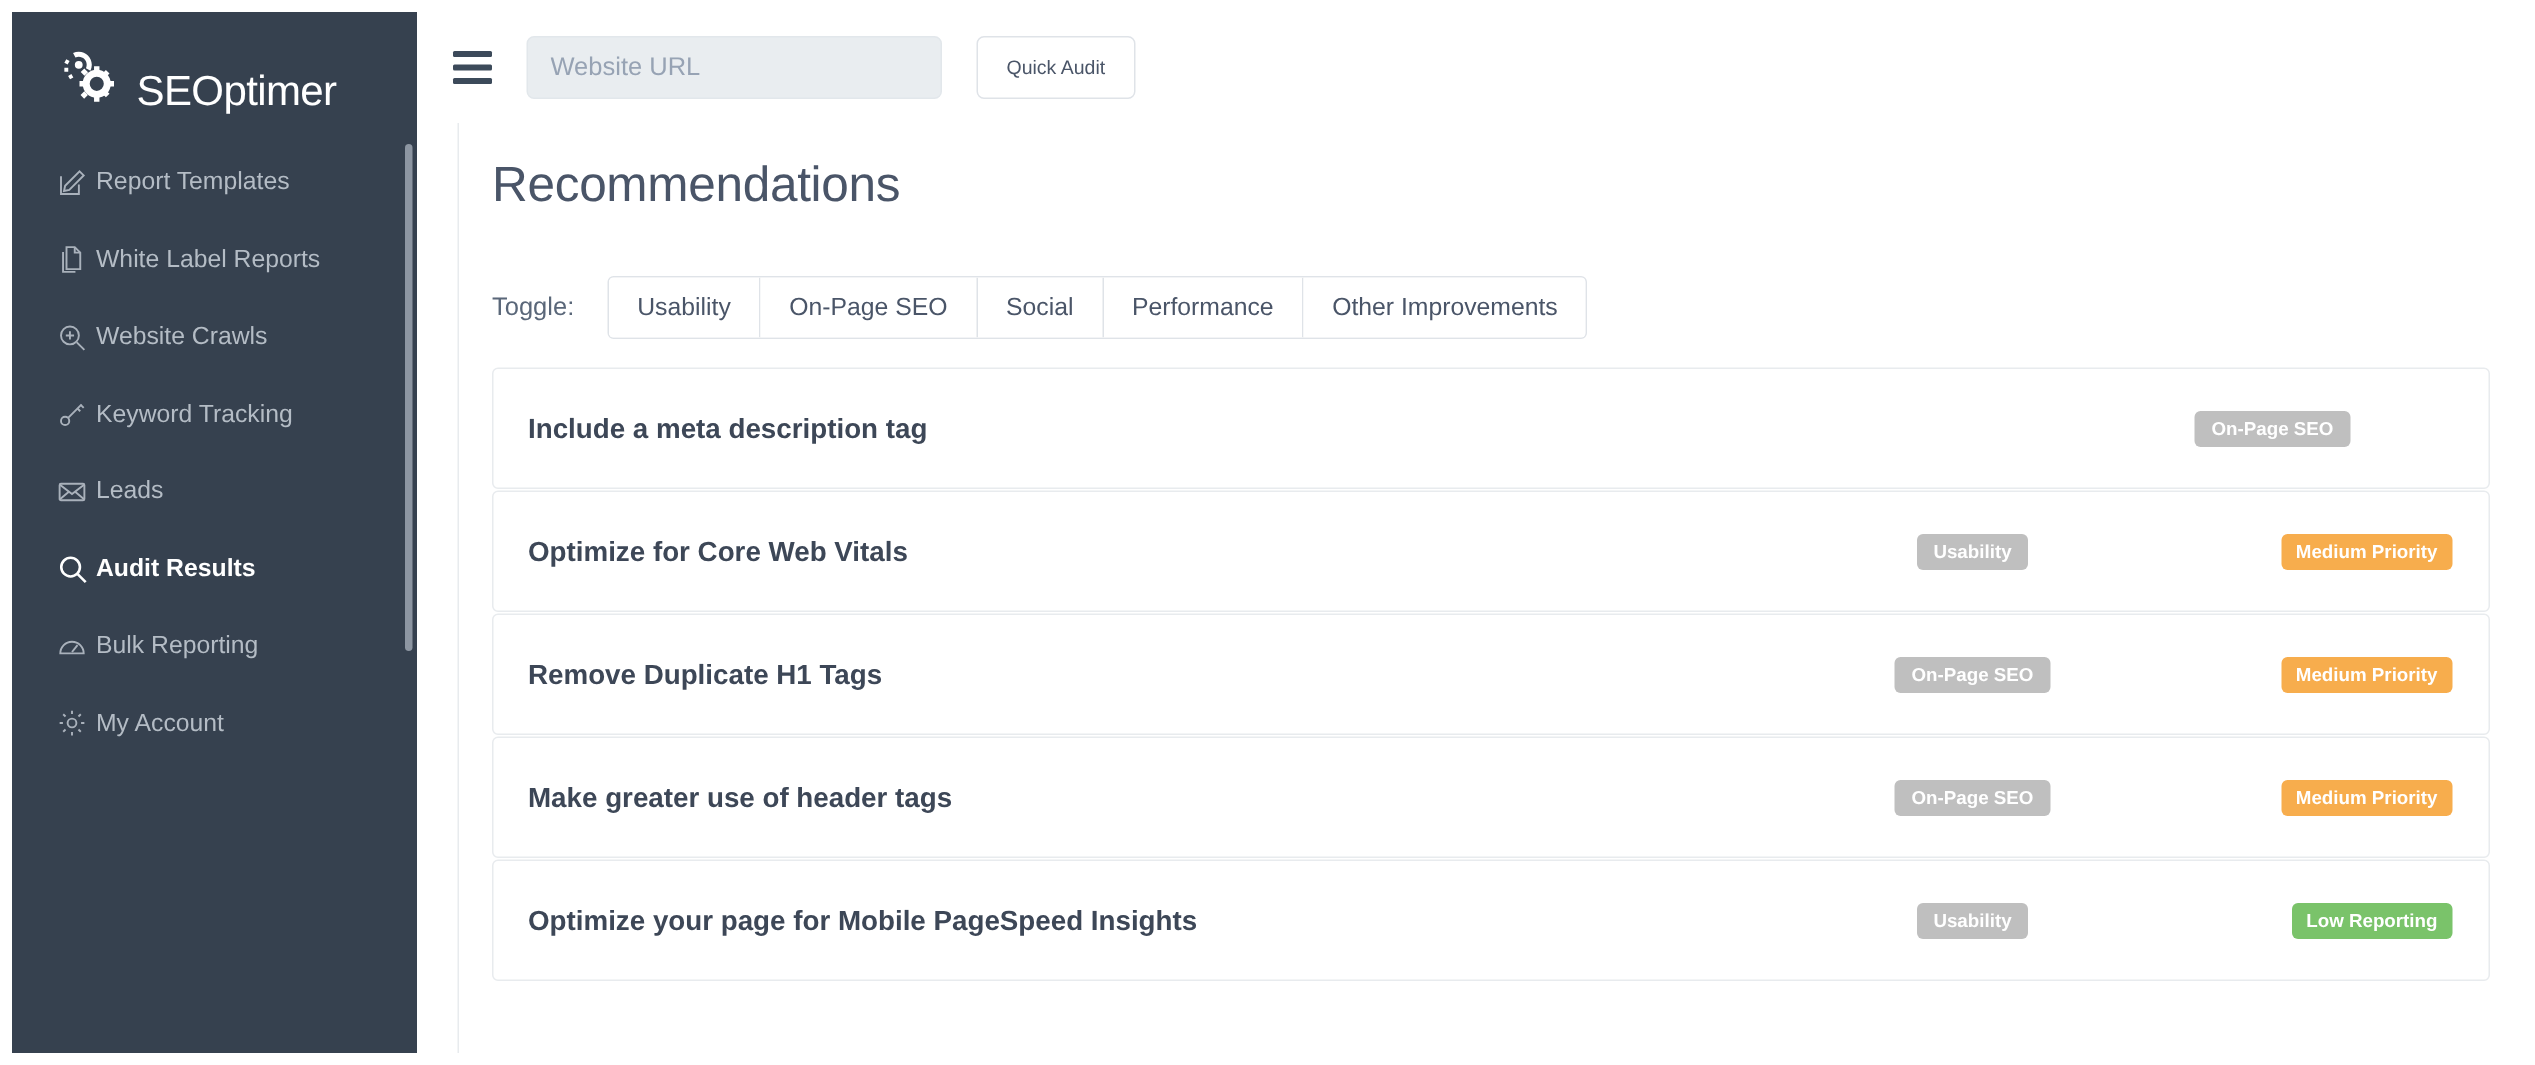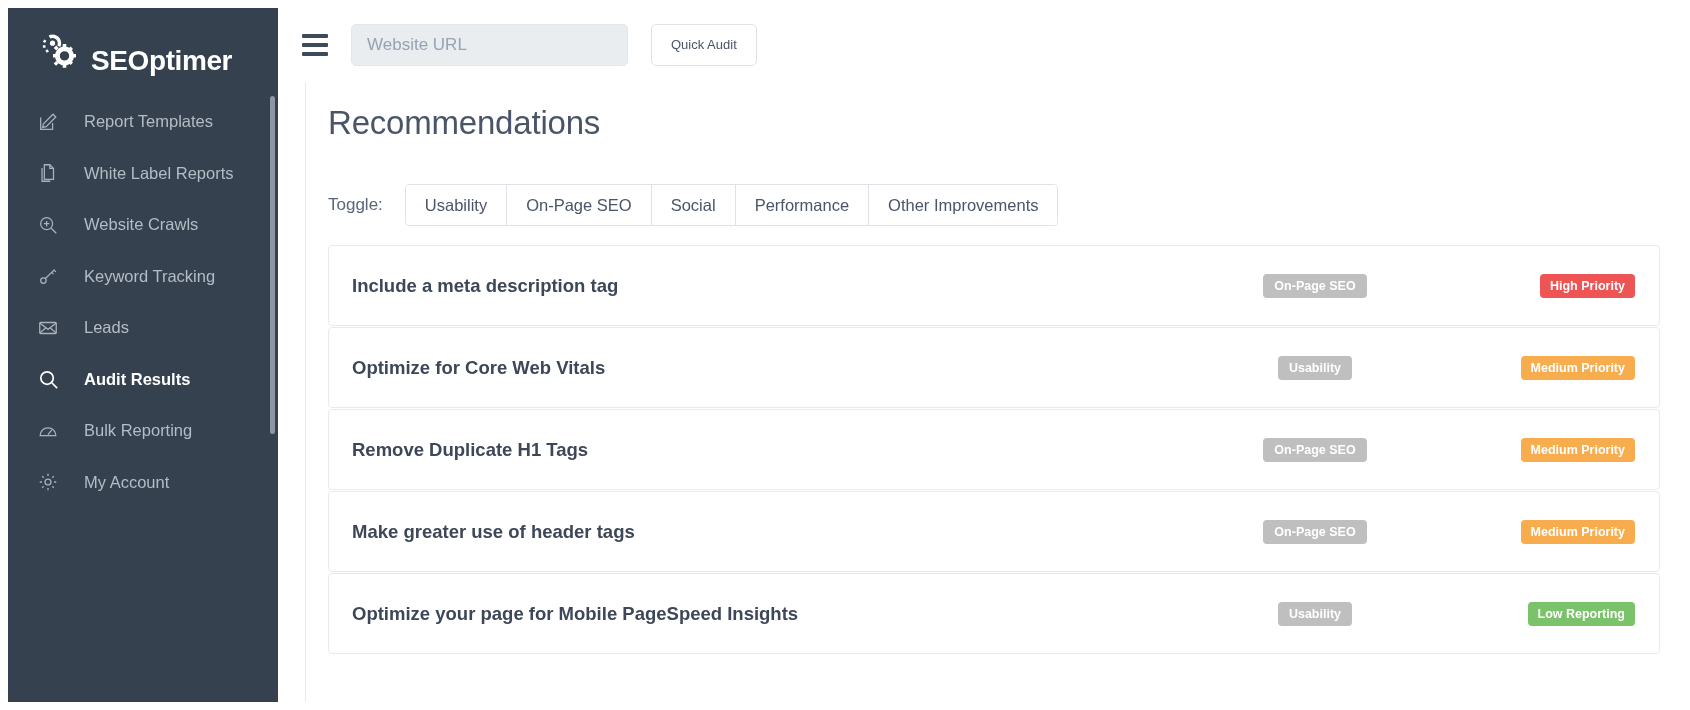--- a/index.html
+++ b/index.html
@@ -30,32 +30,32 @@
     height: 82px;
     display: flex;
     align-items: center;
     padding-left: 30px;
     gap: 11px;
   }
   .brand-logo { width: 42px; height: 42px; flex: 0 0 42px; }
   .brand-text {
     color: #ffffff;
     font-size: 28px;
-    font-weight: bold;
+    font-weight: normal;
     letter-spacing: -0.4px;
     white-space: nowrap;
     margin-top: 24px;
   }
   .nav { padding-top: 6px; }
   .nav-item {
     height: 51.5px;
     display: flex;
     align-items: center;
     padding-left: 28px;
-    gap: 24px;
+    gap: 4px;
     cursor: pointer;
   }
   .nav-icon {
     width: 24px; height: 24px;
     flex: 0 0 24px;
     display: flex; align-items: center; justify-content: center;
     color: #a9b1bb;
   }
   .nav-icon svg { display: block; }
   .nav-label {
@@ -377,23 +377,20 @@
           </div>
         </div>
 
         <div class="rec-list">
 
           <div class="rec-card">
             <span class="rec-title">Include a meta description tag</span>
             <span class="rec-cat">
               <span class="badge-cat">On-Page SEO</span>
             </span>
-            <span class="rec-pri">
-              <span class="badge-pri" style="background: rgb(239, 84, 85);">High Priority</span>
-            </span>
           </div>
 
           <div class="rec-card">
             <span class="rec-title">Optimize for Core Web Vitals</span>
             <span class="rec-cat">
               <span class="badge-cat">Usability</span>
             </span>
             <span class="rec-pri">
               <span class="badge-pri" style="background: rgb(247, 173, 77);">Medium Priority</span>
             </span>

